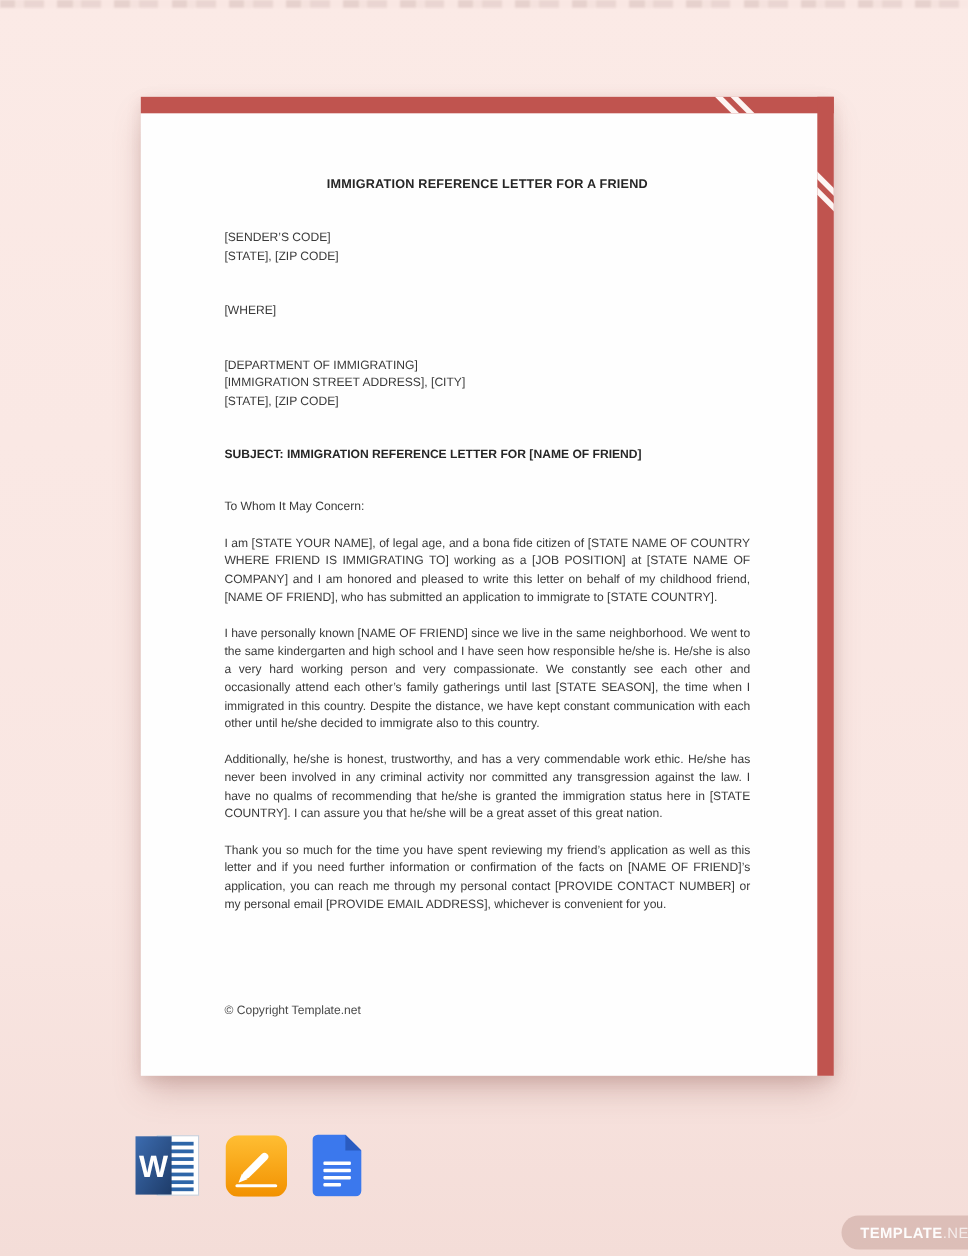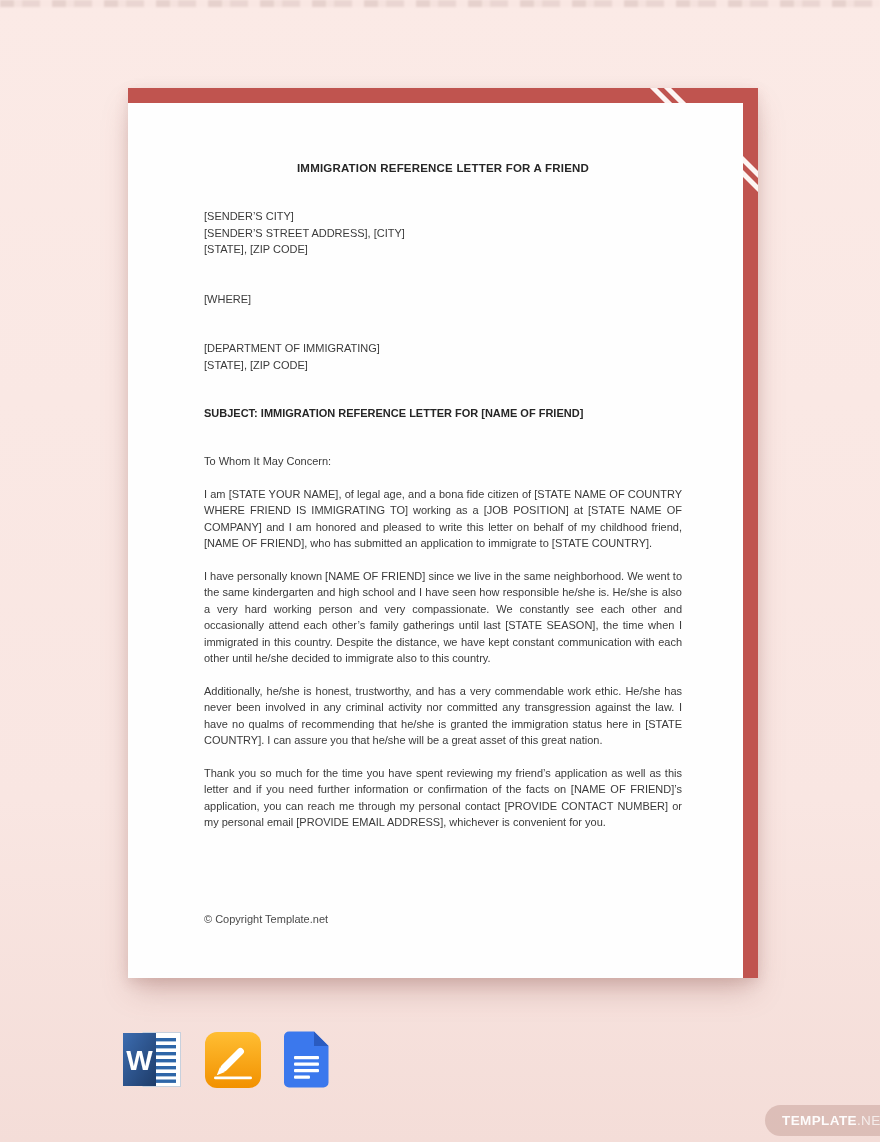--- a/index.html
+++ b/index.html
@@ -107,29 +107,29 @@
     </div>
     <div class="bar-right">
       <i class="slash s3"></i>
       <i class="slash s4"></i>
     </div>
 
     <div class="content">
       <h1 class="doc-title">IMMIGRATION REFERENCE LETTER FOR A FRIEND</h1>
 
       <div class="addr-block">
-        <div class="addr-line">[SENDER’S CITY]</div>
-        <div class="addr-line">[SENDER’S STREET ADDRESS], [CITY]</div>
+        <div class="addr-line">[SENDER’S CODE]</div>
         <div class="addr-line">[STATE], [ZIP CODE]</div>
       </div>
 
       <div class="date-line">[WHERE]</div>
 
       <div class="addr-block">
         <div class="addr-line">[DEPARTMENT OF IMMIGRATING]</div>
+        <div class="addr-line">[IMMIGRATION STREET ADDRESS], [CITY]</div>
         <div class="addr-line">[STATE], [ZIP CODE]</div>
       </div>
 
       <div class="subject-line">SUBJECT: IMMIGRATION REFERENCE LETTER FOR [NAME OF FRIEND]</div>
 
       <div class="salutation">To Whom It May Concern:</div>
 
       <p class="body-par">I am [STATE YOUR NAME], of legal age, and a bona fide citizen of [STATE NAME OF COUNTRY WHERE FRIEND IS IMMIGRATING TO] working as a [JOB POSITION] at [STATE NAME OF COMPANY] and I am honored and pleased to write this letter on behalf of my childhood friend, [NAME OF FRIEND], who has submitted an application to immigrate to [STATE COUNTRY].</p>
       <p class="body-par">I have personally known [NAME OF FRIEND] since we live in the same neighborhood. We went to the same kindergarten and high school and I have seen how responsible he/she is. He/she is also a very hard working person and very compassionate. We constantly see each other and occasionally attend each other’s family gatherings until last [STATE SEASON], the time when I immigrated in this country. Despite the distance, we have kept constant communication with each other until he/she decided to immigrate also to this country.</p>
       <p class="body-par">Additionally, he/she is honest, trustworthy, and has a very commendable work ethic. He/she has never been involved in any criminal activity nor committed any transgression against the law. I have no qualms of recommending that he/she is granted the immigration status here in [STATE COUNTRY]. I can assure you that he/she will be a great asset of this great nation.</p>

